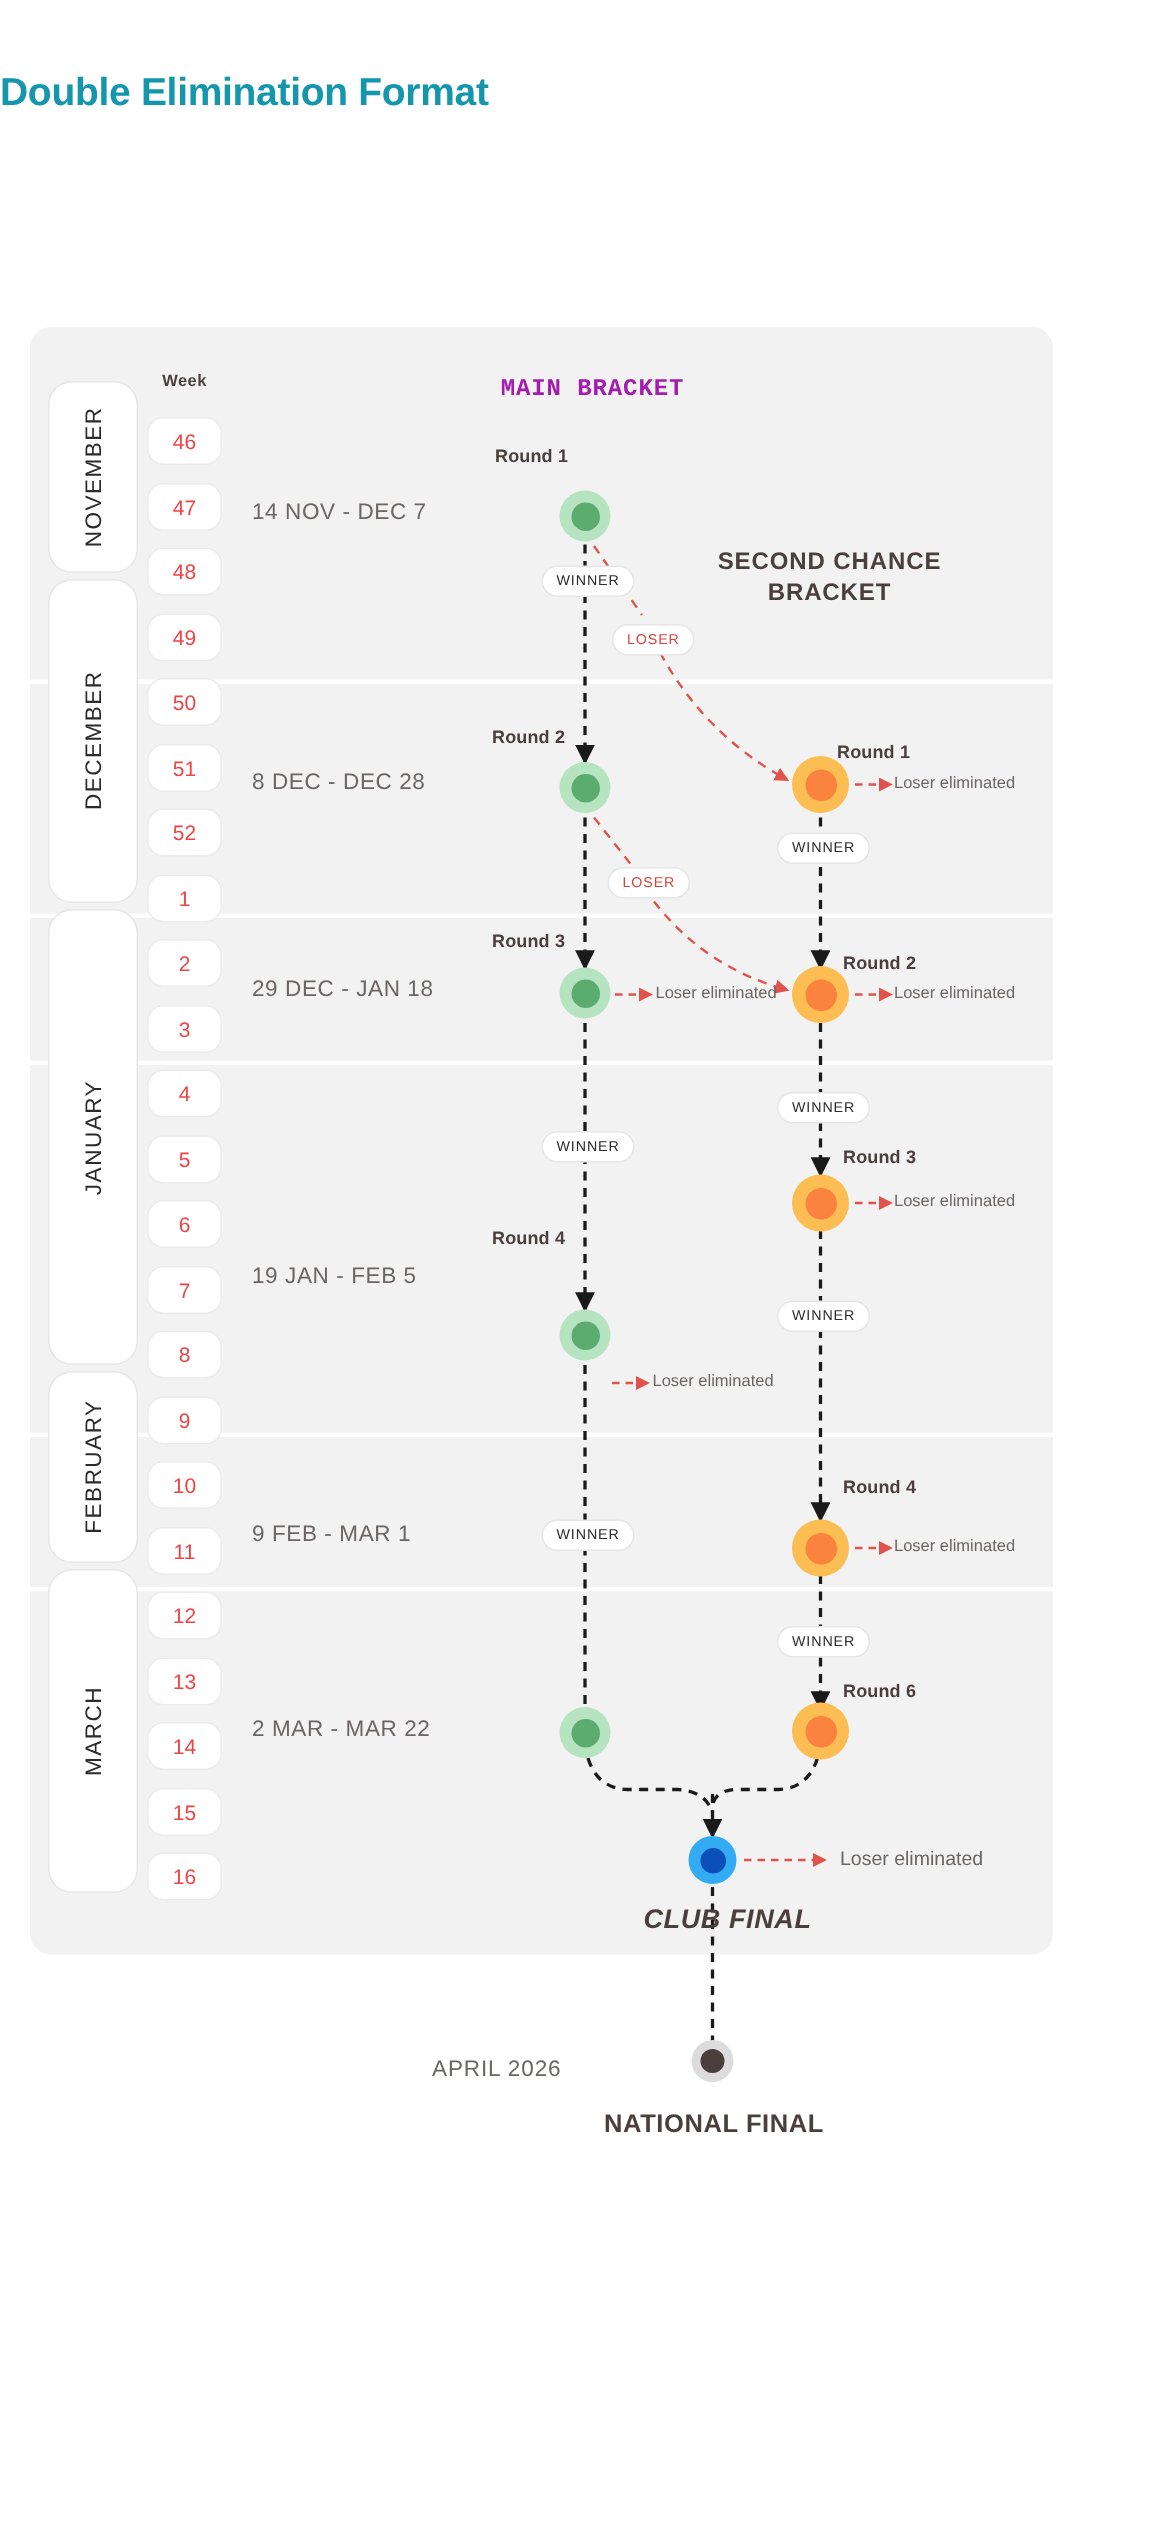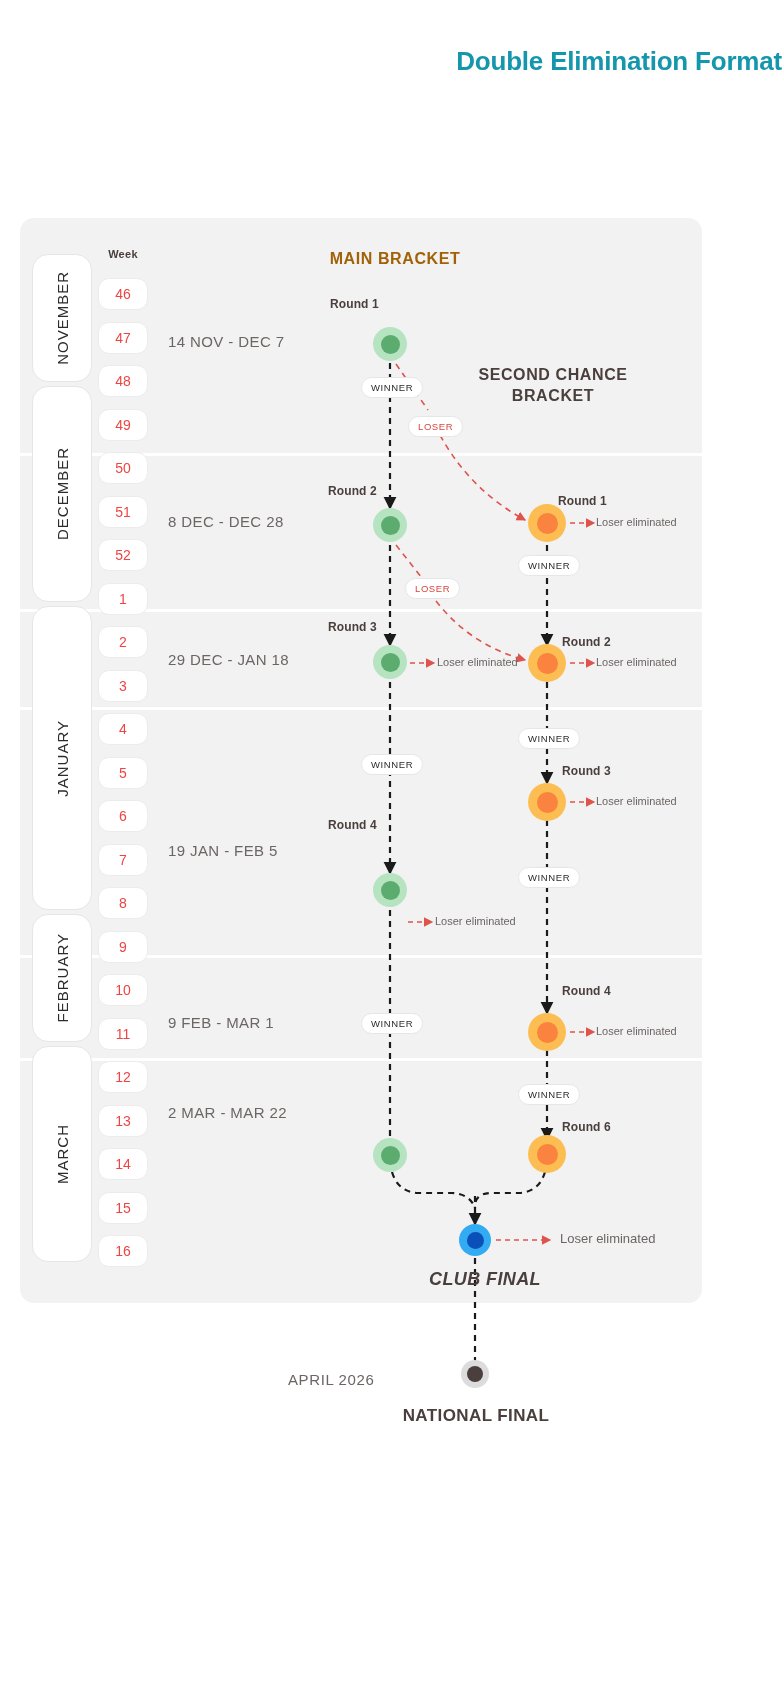--- a/index.html
+++ b/index.html
@@ -6,21 +6,21 @@
   html, body {
     width: 782px;
     height: 1688px;
     background: #ffffff;
     font-family: "Liberation Sans", sans-serif;
     overflow: hidden;
   }
   #root { position: relative; width: 782px; height: 1688px; }
 
   
-  .title-block { position: absolute; left: 0; top: 44px; width: 782px; text-align: right; }
+  .title-block { position: absolute; left: 0; top: 44px; width: 782px; text-align: left; }
   .title-line1 {
     color: #1496ad; font-size: 26px; font-weight: bold; letter-spacing: -0.2px;
     line-height: 34px;
   }
   .title-line2 {
     color: #4a3f3c; font-size: 23px; font-weight: bold; letter-spacing: -0.2px;
     line-height: 33px; margin-top: 2px;
   }
 
   
@@ -62,21 +62,21 @@
 
   
   .daterange {
     position: absolute; left: 168px; font-size: 15px; color: #6b6664;
     letter-spacing: 0.4px; white-space: nowrap;
   }
 
   
   .main-bracket-title {
     position: absolute; left: 300px; top: 250px; width: 190px; text-align: center;
-    font-size: 16px; font-weight: bold; color: #a16207; letter-spacing: 0.6px;
+    font-size: 16px; font-weight: bold; color: #a21caf; letter-spacing: 0.6px; font-family: Liberation Mono, monospace;
   }
   .second-chance-title {
     position: absolute; left: 478px; top: 364px; width: 150px; text-align: center;
     font-size: 16px; font-weight: bold; color: #4a3f3c; letter-spacing: 0.6px;
     line-height: 21px;
   }
   .final-label {
     position: absolute; font-weight: bold; color: #4a3f3c;
     white-space: nowrap; text-align: center;
   }
@@ -250,21 +250,21 @@
 <div class="week" style="top:1105px">13</div>
 <div class="week" style="top:1148px">14</div>
 <div class="week" style="top:1192px">15</div>
 <div class="week" style="top:1235px">16</div>
 
 <div class="daterange" style="top:333px">14 NOV - DEC 7</div>
 <div class="daterange" style="top:513px">8 DEC - DEC 28</div>
 <div class="daterange" style="top:651px">29 DEC - JAN 18</div>
 <div class="daterange" style="top:842px">19 JAN - FEB 5</div>
 <div class="daterange" style="top:1014px">9 FEB - MAR 1</div>
-<div class="daterange" style="top:1104px">2 MAR - MAR 22</div>
+<div class="daterange" style="top:1144px">2 MAR - MAR 22</div>
 
 <div class="main-bracket-title">MAIN BRACKET</div>
 <div class="second-chance-title">SECOND CHANCE BRACKET</div>
 
 <div class="round-label" style="left:330px;top:297px">Round 1</div>
 <div class="round-label" style="left:328px;top:484px">Round 2</div>
 <div class="round-label" style="left:328px;top:620px">Round 3</div>
 <div class="round-label" style="left:328px;top:818px">Round 4</div>
 
 <div class="round-label" style="left:558px;top:494px">Round 1</div>

